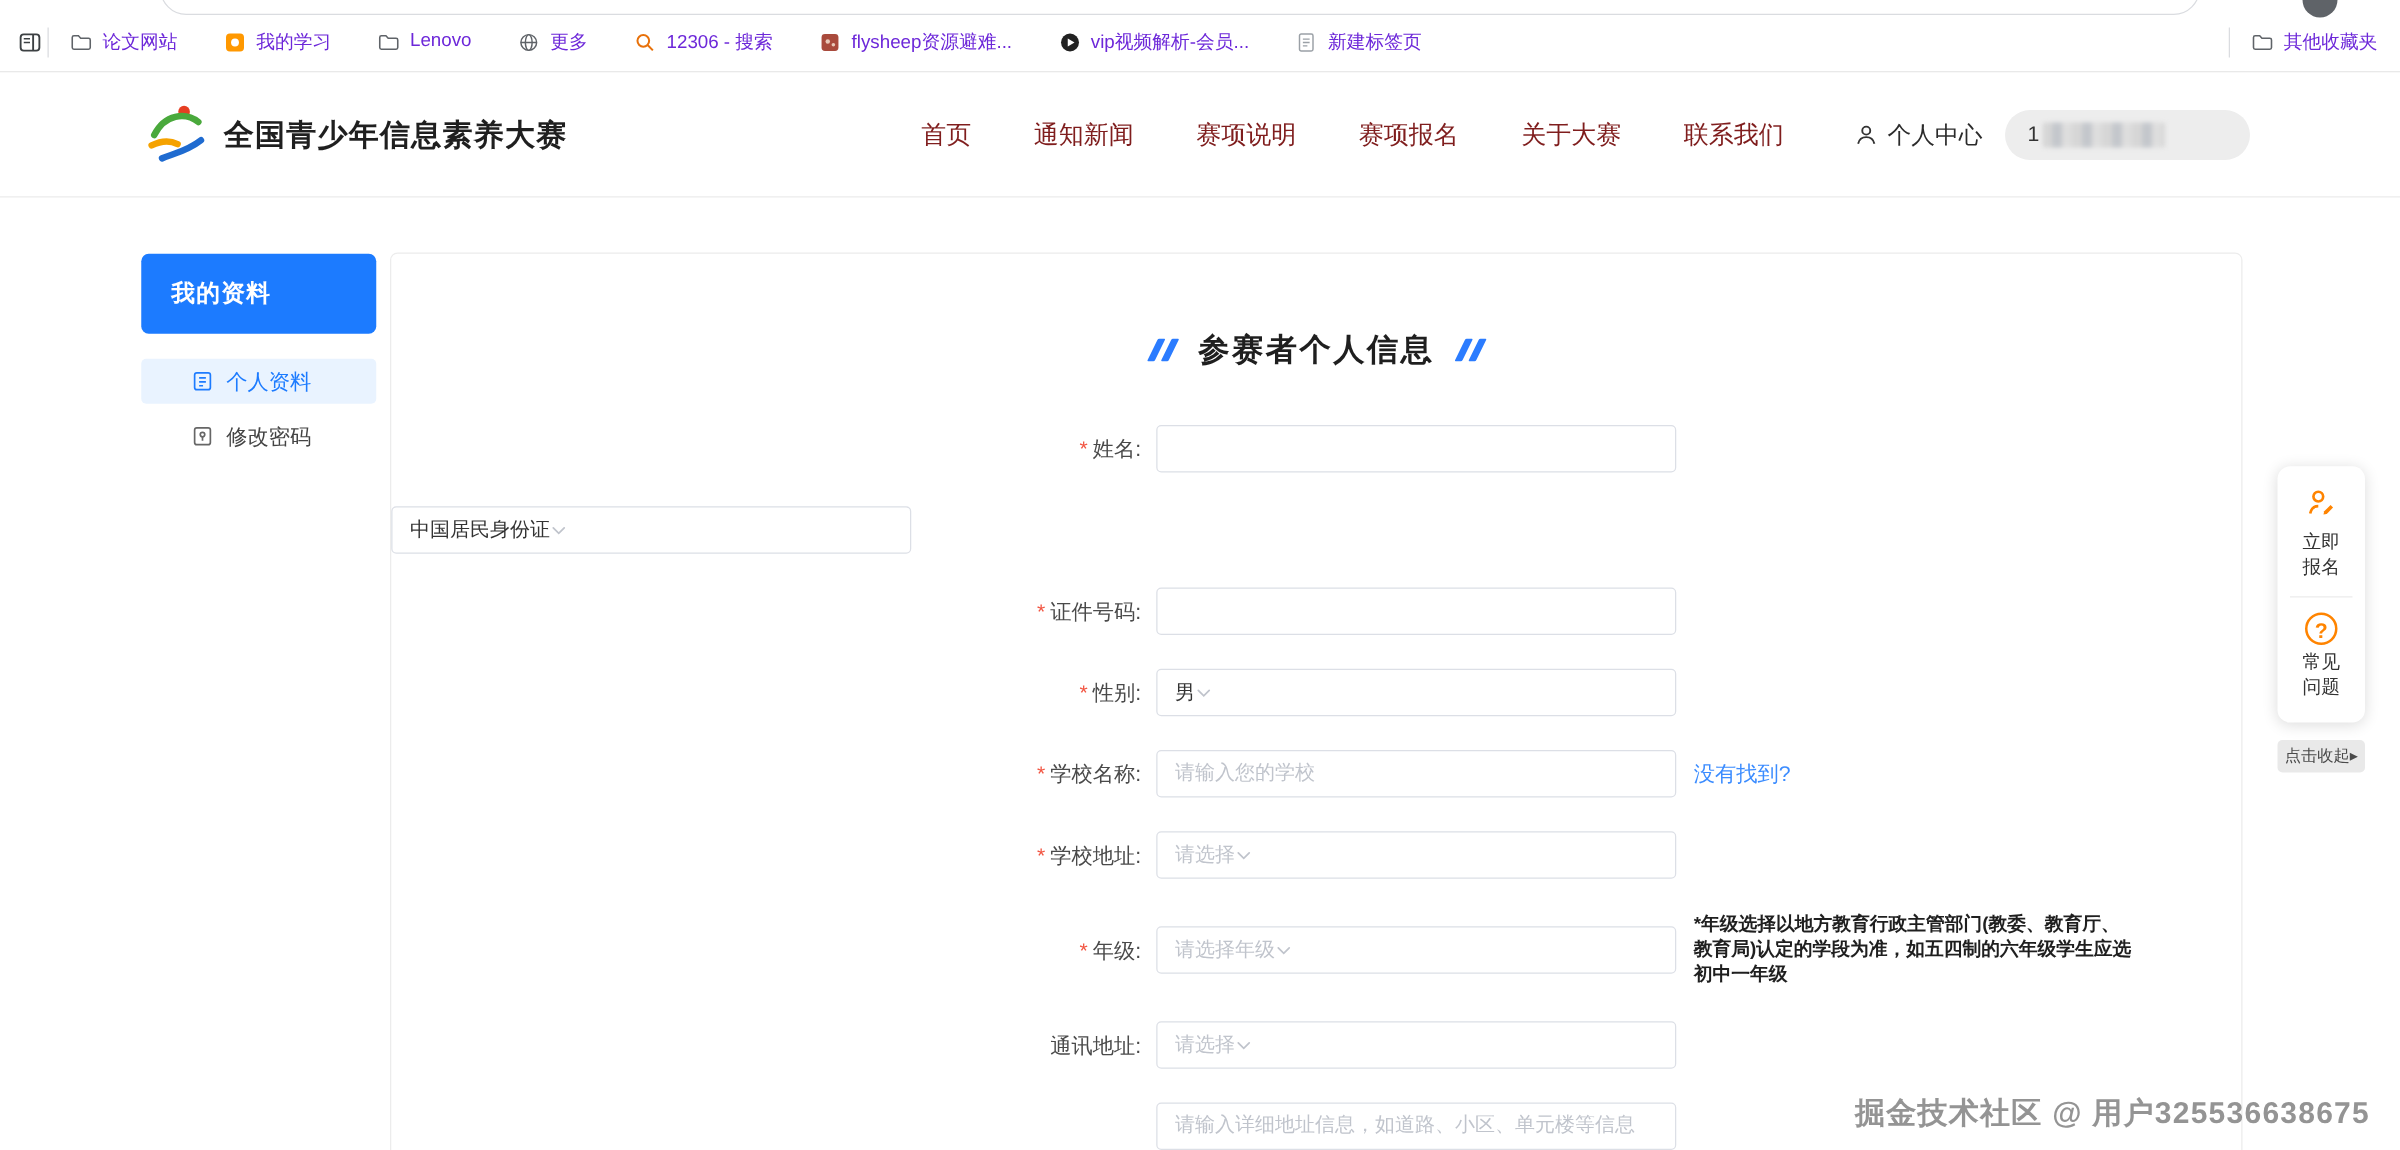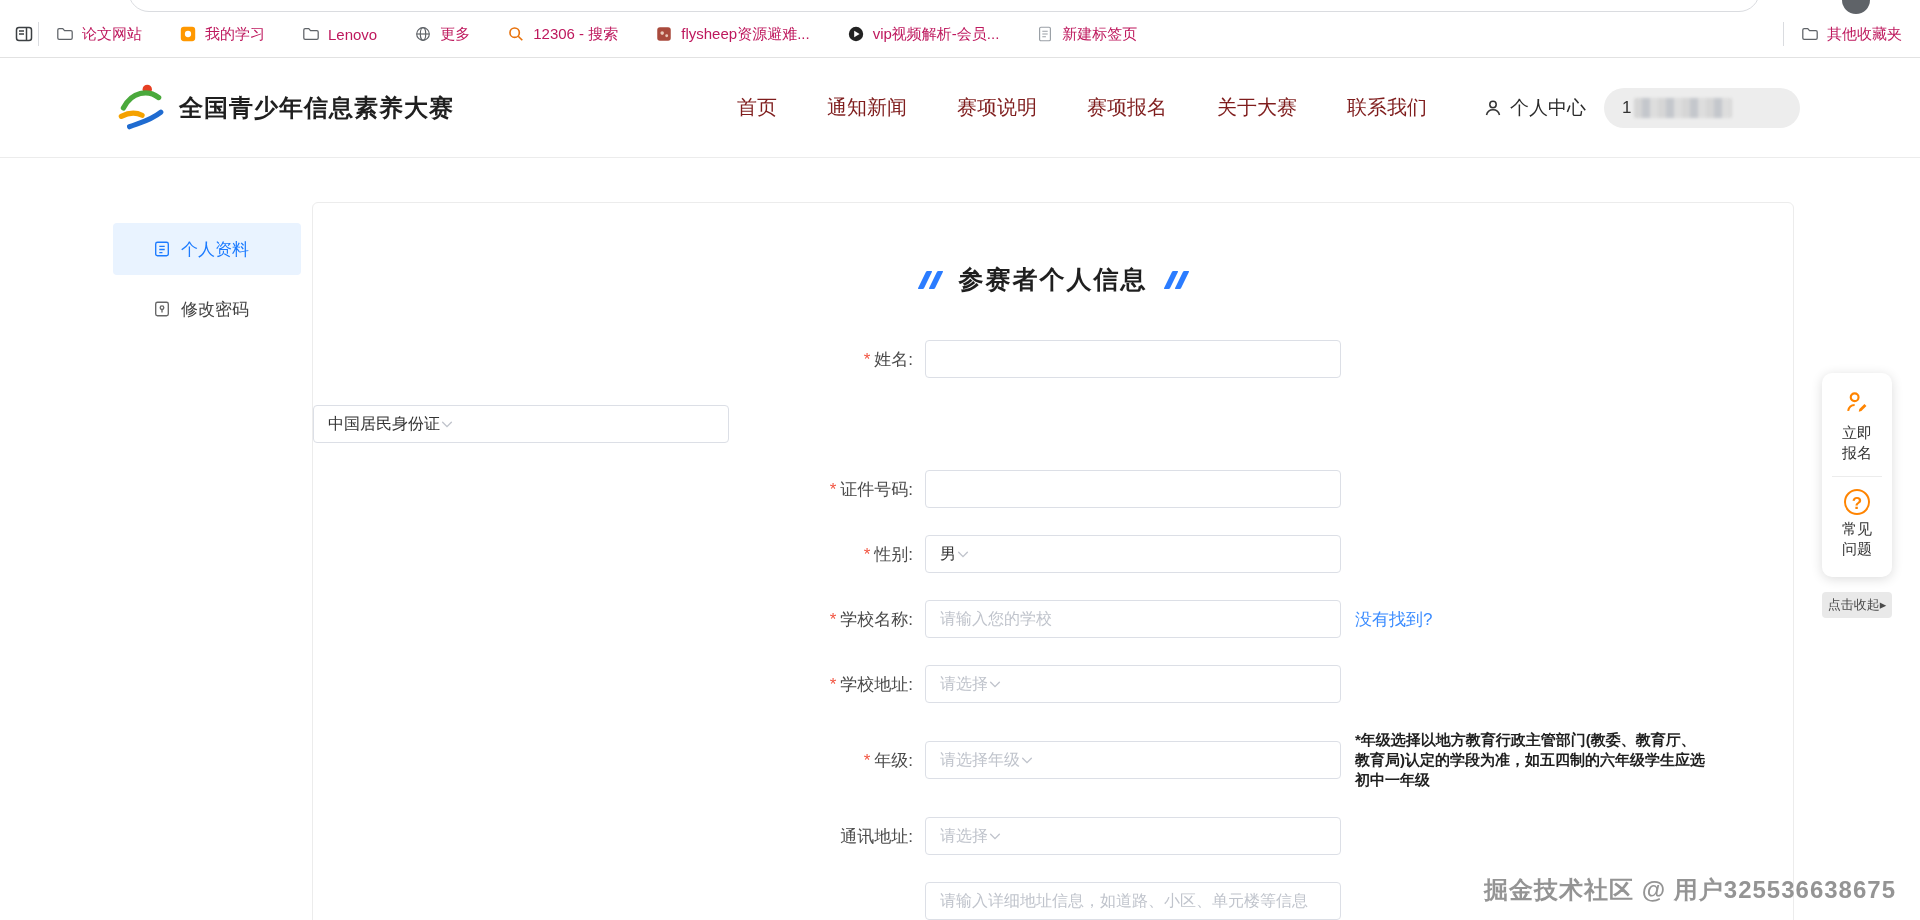--- a/index.html
+++ b/index.html
@@ -6,41 +6,41 @@
   body{
     width:1920px;height:920px;overflow:hidden;position:relative;
     background:#fff;color:#333;
     font-family:"Liberation Sans","DejaVu Sans",sans-serif;
   }
   
   .chrome{position:absolute;top:0;left:0;right:0;height:57px;background:#fff;border-bottom:1px solid #e2e2e2;}
   .omnibox-frag{position:absolute;top:-32px;left:128px;width:1630px;height:42px;border:1px solid #dadce0;border-radius:21px;background:#fff;}
   .chrome-avatar{position:absolute;top:-14px;left:1842px;width:28px;height:28px;border-radius:50%;background:#5f6368;}
   .bookmarks{position:absolute;top:12px;left:0;right:0;height:44px;display:flex;align-items:center;padding:0 14px;white-space:nowrap;}
-  .bm-item{display:flex;align-items:center;gap:7px;margin-right:36px;font-size:15px;color:#be185d;cursor:pointer;flex:0 0 auto;}
+  .bm-item{display:flex;align-items:flex-start;gap:7px;margin-right:36px;font-size:15px;color:#6d28d9;cursor:pointer;flex:0 0 auto;}
   .bm-sep{width:1px;height:24px;background:#dadce0;margin:0 16px 0 4px;flex:0 0 auto;}
   .bm-right{margin-left:auto;display:flex;align-items:center;flex:0 0 auto;}
   .bm-ic{display:flex;align-items:center;justify-content:center;width:20px;height:20px;flex:0 0 auto;}
   
   .site-header{position:absolute;top:58px;left:0;right:0;height:100px;background:#fff;border-bottom:1px solid #ececec;display:flex;align-items:center;padding-left:113px;box-sizing:border-box;}
   .logo{width:54px;height:54px;flex:0 0 auto;}
   .site-title{margin-left:12px;font-size:24px;font-weight:700;color:#1f1f1f;letter-spacing:1px;flex:0 0 auto;}
   .main-nav{display:flex;gap:50px;margin-left:auto;font-size:20px;color:#7f1d1d;flex:0 0 auto;}
   .main-nav .nav-item{cursor:pointer;}
   .user-area{display:flex;align-items:center;margin-left:56px;padding-right:120px;flex:0 0 auto;}
   .user-center{display:flex;align-items:center;gap:7px;font-size:19px;color:#2b2b2b;cursor:pointer;}
   .phone-pill{margin-left:18px;height:40px;min-width:160px;border-radius:20px;background:#ededed;display:flex;align-items:center;padding:0 18px;font-size:17px;color:#333;cursor:pointer;}
   .mosaic{display:inline-block;width:98px;height:20px;margin-left:3px;border-radius:2px;
     background:repeating-linear-gradient(90deg,#d6d6d6 0 8px,#c4c7cc 8px 16px,#dddddd 16px 24px);
     filter:blur(1.5px);}
   
   .sidebar{position:absolute;left:113px;top:203px;width:188px;}
   .sidebar-title{height:64px;background:#1c7bff;border-radius:6px;color:#fff;font-size:19px;font-weight:700;display:flex;align-items:center;padding-left:24px;letter-spacing:1px;}
   .sidebar-menu{margin-top:20px;background:#fff;}
-  .side-item{height:52px;display:flex;align-items:center;gap:10px;padding-left:40px;font-size:17px;color:#444;cursor:pointer;margin-bottom:8px;border-radius:4px;}
+  .side-item{height:36px;display:flex;align-items:center;gap:10px;padding-left:40px;font-size:17px;color:#444;cursor:pointer;margin-bottom:8px;border-radius:4px;}
   .side-item.active{background:#e9f3ff;color:#1c7bff;}
   
   .main-card{position:absolute;left:312px;top:202px;width:1482px;height:760px;background:#fff;border:1px solid #ececec;border-radius:6px;box-sizing:border-box;}
   .form-title-row{margin-top:60px;display:flex;align-items:center;justify-content:center;gap:20px;}
   .form-title{font-size:25px;font-weight:700;color:#1f1f1f;letter-spacing:2px;}
   .slashes{display:flex;gap:5px;}
   .slashes i{display:block;width:6px;height:18px;background:#2b7cff;transform:skewX(-26deg);border-radius:1px;}
   .form-body{margin-top:44px;}
   .form-row{display:flex;align-items:center;margin-bottom:27px;}
   .form-label{width:612px;text-align:right;padding-right:12px;box-sizing:border-box;font-size:17px;color:#4a4a4a;flex:0 0 auto;}
@@ -201,20 +201,21 @@
       <span>个人中心</span>
     </span>
     <span class="phone-pill">
       <span>1</span>
       <span class="mosaic"></span>
     </span>
   </div>
 </div>
 
 <div class="sidebar">
+  <div class="sidebar-title">我的资料</div>
   <div class="sidebar-menu">
     <div class="side-item active">
       <svg width="18" height="18" viewBox="0 0 20 20" fill="none" stroke="#1c7bff" stroke-width="1.5">
           <rect x="3" y="2.5" width="14" height="15" rx="2"></rect>
           <path d="M7 7h6M7 10.5h6M7 14h3.5"></path>
         </svg>
       <span>个人资料</span>
     </div>
     <div class="side-item">
       <svg width="18" height="18" viewBox="0 0 20 20" fill="none" stroke="#666" stroke-width="1.5">

